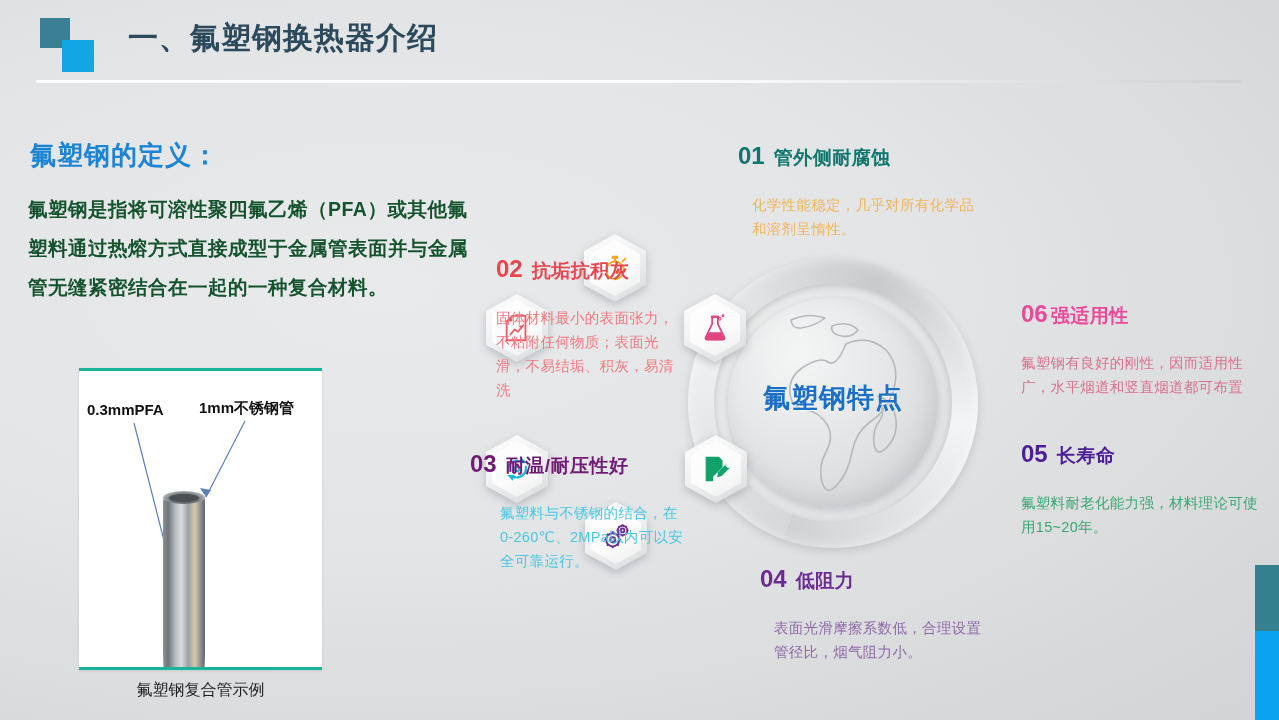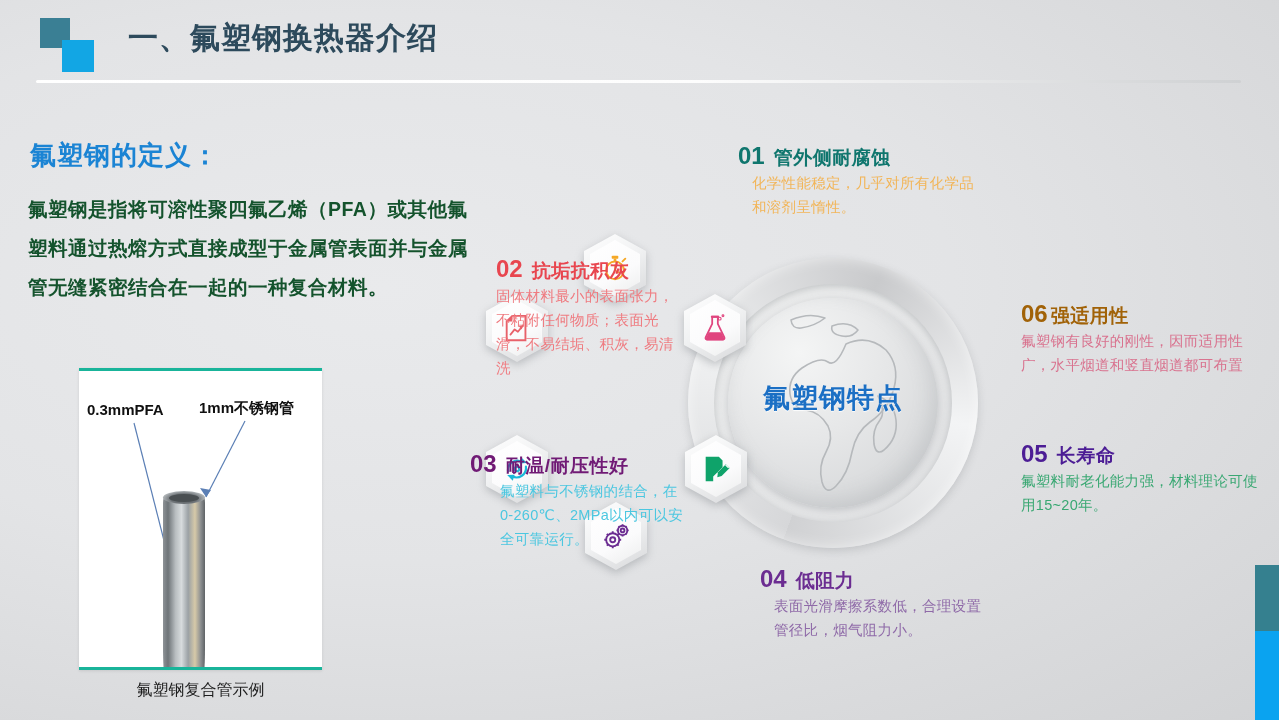--- a/index.html
+++ b/index.html
@@ -133,42 +133,42 @@
   .hex-ur     { left: 214px; top: 184px; }
   .hex-lr     { left: 215px; top: 325px; }
   .hex-bottom { left: 115px; top: 392px; }
   .hex-ll     { left: 16px;  top: 325px; }
   .hex-ul     { left: 16px;  top: 184px; }
 
   
   .block { position: absolute; }
   .block .head { font-size: 19px; font-weight: bold; white-space: nowrap; letter-spacing: .5px; }
   .block .num  { font-size: 24px; font-weight: bold; letter-spacing: 0px; }
-  .block .body { font-size: 14.5px; line-height: 24px; margin-top: 0; letter-spacing: .3px; }
+  .block .body { font-size: 14.5px; line-height: 24px; margin-top: 22px; letter-spacing: .3px; }
   .block .head .txt { margin-left: 9px; }
 
   .b01 { left: 268px; top: 32px; width: 250px; text-align: left; }
   .b02 { left: 26px;  top: 145px; width: 190px; text-align: left; }
   .b03 { left: 0px;   top: 340px; width: 220px; text-align: left; }
   .b04 { left: 290px; top: 455px; width: 230px; text-align: left; }
   .b05 { left: 551px; top: 330px; width: 250px; text-align: left; }
   .b06 { left: 551px; top: 190px; width: 250px; text-align: left; }
   .b01 .body, .b04 .body { padding-left: 14px; }
   .b03 .body { padding-left: 30px; }
 
   .c-orange { color: #0f766e; }
   .c-red    { color: #e8464f; }
   .c-redlt  { color: #ef7b80; }
   .c-cyan   { color: #701a75; }
   .c-cyanlt { color: #4cc7e0; }
   .c-purple { color: #6b2c91; }
   .c-purplelt { color: #8f6aa8; }
   .c-green  { color: #4c1d95; }
   .c-greenlt{ color: #3aa873; }
-  .c-pink   { color: #a16207; }
+  .c-pink   { color: #ec4899; }
   .c-pinklt { color: #d9738f; font-family: Liberation Serif, serif; }
   .c-orangelt { color: #f2b558; }
 
   
   .edge-dark {
     position: absolute; right: 0; top: 565px; width: 24px; height: 66px;
     background: #35808f;
   }
   .edge-bright {
     position: absolute; right: 0; top: 631px; width: 24px; height: 89px;

